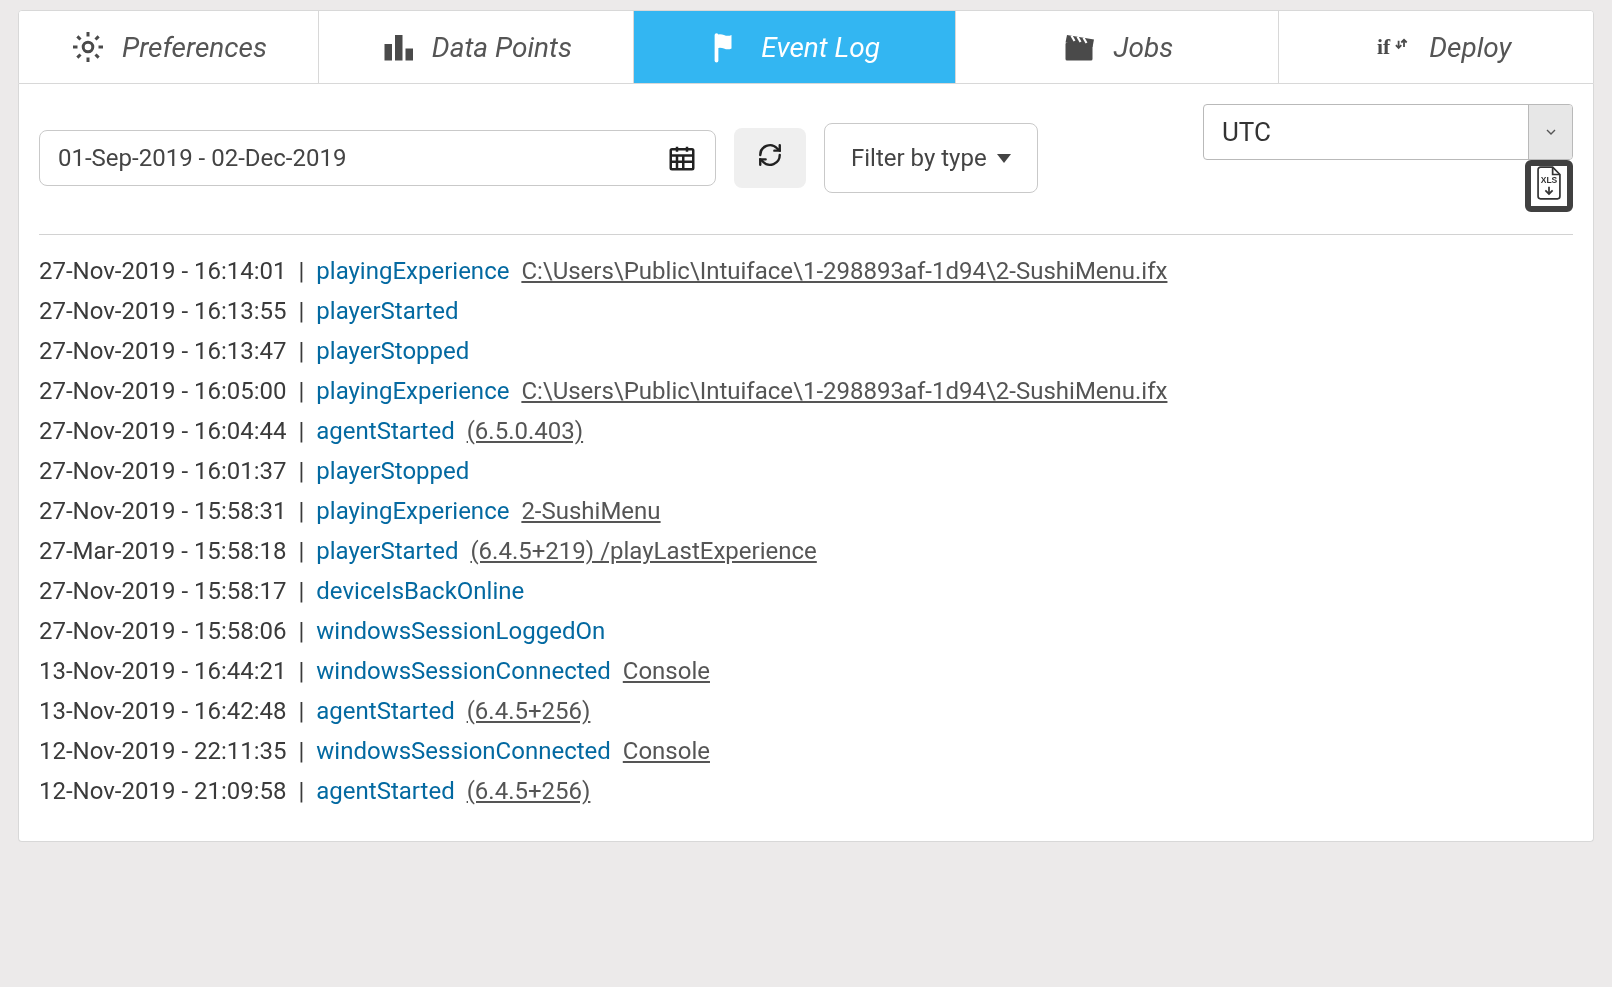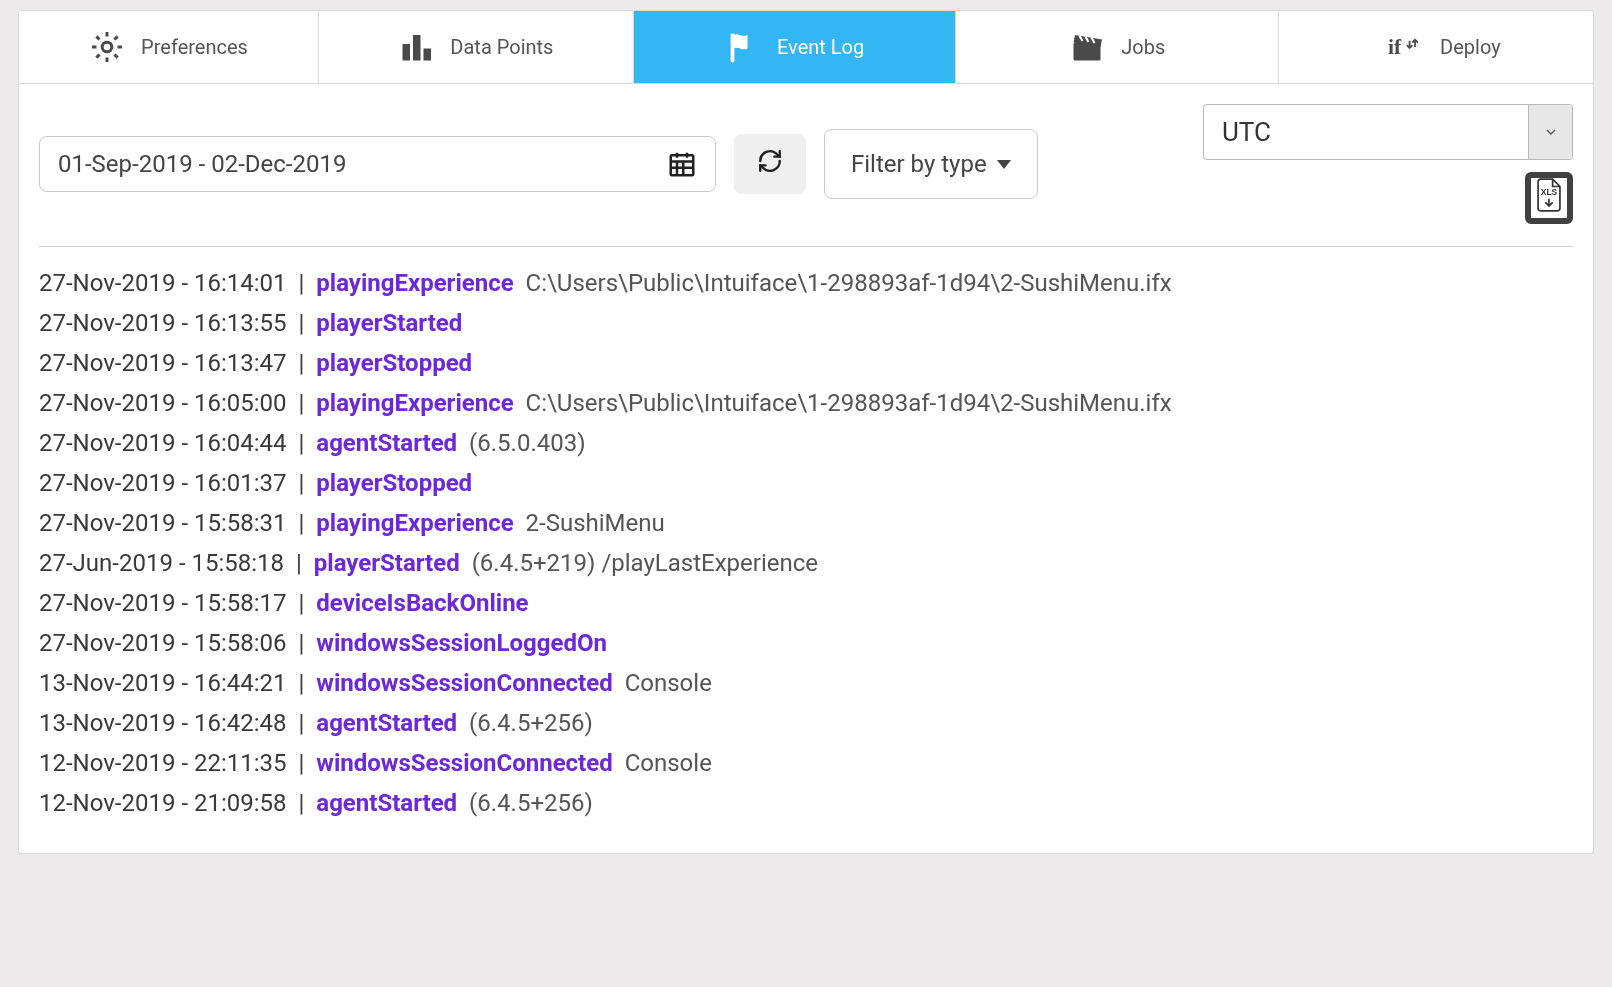--- a/index.html
+++ b/index.html
@@ -32,21 +32,21 @@
     cursor: pointer;
     color: #555;
     background: #fff;
     min-width: 300px;
   }
   .tab:last-child { border-right: none; }
   .tab.active {
     background: #33b6f2;
     color: #fff;
   }
-  .tab-label { font-size: 20px; font-weight: 400; }
+  .tab-label { font-size: 28px; font-weight: 400; font-style: italic; }
   .tab .icon { width: 36px; height: 36px; display: inline-flex; align-items: center; justify-content: flex-end; }
 
   
   .panel {
     background: #fff;
     border: 1px solid #d8d8d8;
     border-top: none;
     border-radius: 0 0 4px 4px;
     padding: 20px 20px 30px 20px;
   }
@@ -91,21 +91,21 @@
     width: 0; height: 0;
     border-left: 7px solid transparent;
     border-right: 7px solid transparent;
     border-top: 9px solid #444;
   }
   .tz-group {
     margin-left: auto;
     display: flex;
     flex-direction: column;
     align-items: flex-end;
-    gap: 12px;
+    gap: 0;
   }
   .tz-select {
     display: flex; align-items: center;
     border: 1px solid #b9b9b9;
     border-radius: 4px;
     background: #fff;
     width: 370px;
     height: 56px;
     cursor: pointer;
     overflow: hidden;
@@ -135,22 +135,22 @@
 
   .log-list { list-style: none; }
   .log-row {
     font-size: 24px;
     color: #3a3a3a;
     padding: 6px 0;
     white-space: nowrap;
   }
   .log-ts {}
   .log-sep { margin: 0 6px; }
-  .log-event { font-weight: 700; color: #6d28d9; }
-  .log-detail { color: #555; margin-left: 6px; }
+  .log-event { font-weight: 400; color: #0369a1; }
+  .log-detail { color: #555; margin-left: 6px; text-decoration: underline; }
 </style>
 </head>
 <body>
 
 <div class="container">
   <div class="tabs" id="tabs-root">
       <div class="tab" style="flex-basis: 18%; flex-grow: 1;">
         <span class="icon">
           <svg viewBox="0 0 24 24" width="36" height="36" fill="none" stroke="#4a4a4a" stroke-width="2">
             <circle cx="12" cy="12" r="3.2"></circle>
@@ -263,21 +263,21 @@
     <hr class="divider">
 
     <ul class="log-list" id="log-list">
         <li class="log-row"><span class="log-ts">27-Nov-2019 - 16:14:01</span><span class="log-sep"> | </span><span class="log-event">playingExperience</span> <span class="log-detail">C:\Users\Public\Intuiface\1-298893af-1d94\2-SushiMenu.ifx</span></li>
         <li class="log-row"><span class="log-ts">27-Nov-2019 - 16:13:55</span><span class="log-sep"> | </span><span class="log-event">playerStarted</span></li>
         <li class="log-row"><span class="log-ts">27-Nov-2019 - 16:13:47</span><span class="log-sep"> | </span><span class="log-event">playerStopped</span></li>
         <li class="log-row"><span class="log-ts">27-Nov-2019 - 16:05:00</span><span class="log-sep"> | </span><span class="log-event">playingExperience</span> <span class="log-detail">C:\Users\Public\Intuiface\1-298893af-1d94\2-SushiMenu.ifx</span></li>
         <li class="log-row"><span class="log-ts">27-Nov-2019 - 16:04:44</span><span class="log-sep"> | </span><span class="log-event">agentStarted</span> <span class="log-detail">(6.5.0.403)</span></li>
         <li class="log-row"><span class="log-ts">27-Nov-2019 - 16:01:37</span><span class="log-sep"> | </span><span class="log-event">playerStopped</span></li>
         <li class="log-row"><span class="log-ts">27-Nov-2019 - 15:58:31</span><span class="log-sep"> | </span><span class="log-event">playingExperience</span> <span class="log-detail">2-SushiMenu</span></li>
-        <li class="log-row"><span class="log-ts">27-Jun-2019 - 15:58:18</span><span class="log-sep"> | </span><span class="log-event">playerStarted</span> <span class="log-detail">(6.4.5+219) /playLastExperience</span></li>
+        <li class="log-row"><span class="log-ts">27-Mar-2019 - 15:58:18</span><span class="log-sep"> | </span><span class="log-event">playerStarted</span> <span class="log-detail">(6.4.5+219) /playLastExperience</span></li>
         <li class="log-row"><span class="log-ts">27-Nov-2019 - 15:58:17</span><span class="log-sep"> | </span><span class="log-event">deviceIsBackOnline</span></li>
         <li class="log-row"><span class="log-ts">27-Nov-2019 - 15:58:06</span><span class="log-sep"> | </span><span class="log-event">windowsSessionLoggedOn</span></li>
         <li class="log-row"><span class="log-ts">13-Nov-2019 - 16:44:21</span><span class="log-sep"> | </span><span class="log-event">windowsSessionConnected</span> <span class="log-detail">Console</span></li>
         <li class="log-row"><span class="log-ts">13-Nov-2019 - 16:42:48</span><span class="log-sep"> | </span><span class="log-event">agentStarted</span> <span class="log-detail">(6.4.5+256)</span></li>
         <li class="log-row"><span class="log-ts">12-Nov-2019 - 22:11:35</span><span class="log-sep"> | </span><span class="log-event">windowsSessionConnected</span> <span class="log-detail">Console</span></li>
         <li class="log-row"><span class="log-ts">12-Nov-2019 - 21:09:58</span><span class="log-sep"> | </span><span class="log-event">agentStarted</span> <span class="log-detail">(6.4.5+256)</span></li>
       </ul>
   </div>
 </div>
 

